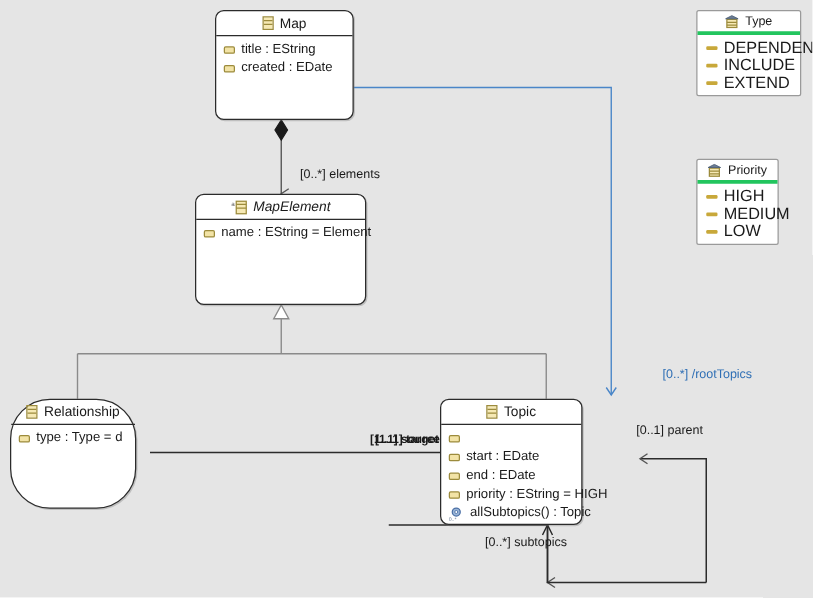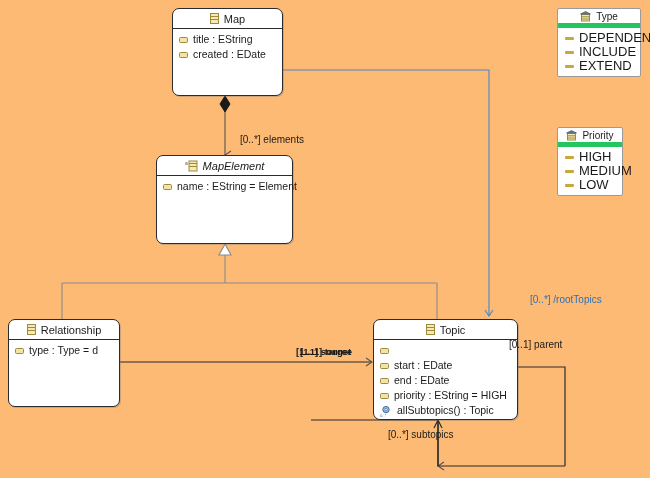--- a/index.html
+++ b/index.html
@@ -4,21 +4,21 @@
 <style>
   html, body {
     margin: 0;
     padding: 0;
     background: #ffffff;
   }
   #canvas {
     position: relative;
     width: 650px;
     height: 478px;
-    background: #fdba74;
+    background: #e5e5e5;
     font-family: "Liberation Sans", sans-serif;
     overflow: hidden;
   }
   svg.edges {
     position: absolute;
     left: 0;
     top: 0;
     width: 650px;
     height: 478px;
     pointer-events: none;
@@ -44,21 +44,21 @@
     align-items: center;
     justify-content: center;
     gap: 5px;
     border-bottom: 1px solid #2b2b2b;
     font-size: 11px;
     color: #1a1a1a;
     padding: 0 4px;
     box-sizing: border-box;
   }
   .node.enum .node-header {
-    border-bottom: 5px solid #22c55e;
+    border-bottom: 3px solid #22c55e;
     height: 19px;
     font-size: 10px;
   }
   .node-header.abstract .node-title {
     font-style: italic;
   }
   .node-title { white-space: nowrap; }
   .compartment {
     padding: 3px 0 0 0;
   }
@@ -216,34 +216,34 @@
       <span class="node-title">MapElement</span>
     </div>
     <div class="compartment">
       <div class="feature">
         <span class="icon ico-attr"></span>
         <span>name : EString = Element</span>
       </div>
     </div>
   </div>
 
-  <div class="node" style="left:8px; top:319px; width:112px; height:88px;">
+  <div class="node" style="left:8px; top:319px; width:101px; height:88px;border-radius:32px;">
     <div class="node-header">
       <span class="icon ico-class"></span>
       <span class="node-title">Relationship</span>
     </div>
     <div class="compartment">
       <div class="feature">
         <span class="icon ico-attr"></span>
         <span>type : Type = d</span>
       </div>
     </div>
   </div>
 
-  <div class="node" style="left:373px; top:319px; width:145px; height:101px;">
+  <div class="node" style="left:352px; top:319px; width:114px; height:101px;">
     <div class="node-header">
       <span class="icon ico-class"></span>
       <span class="node-title">Topic</span>
     </div>
     <div class="compartment">
       <div class="feature">
         <span class="icon ico-attr"></span>
       </div>
       <div class="feature">
         <span class="icon ico-attr"></span>

